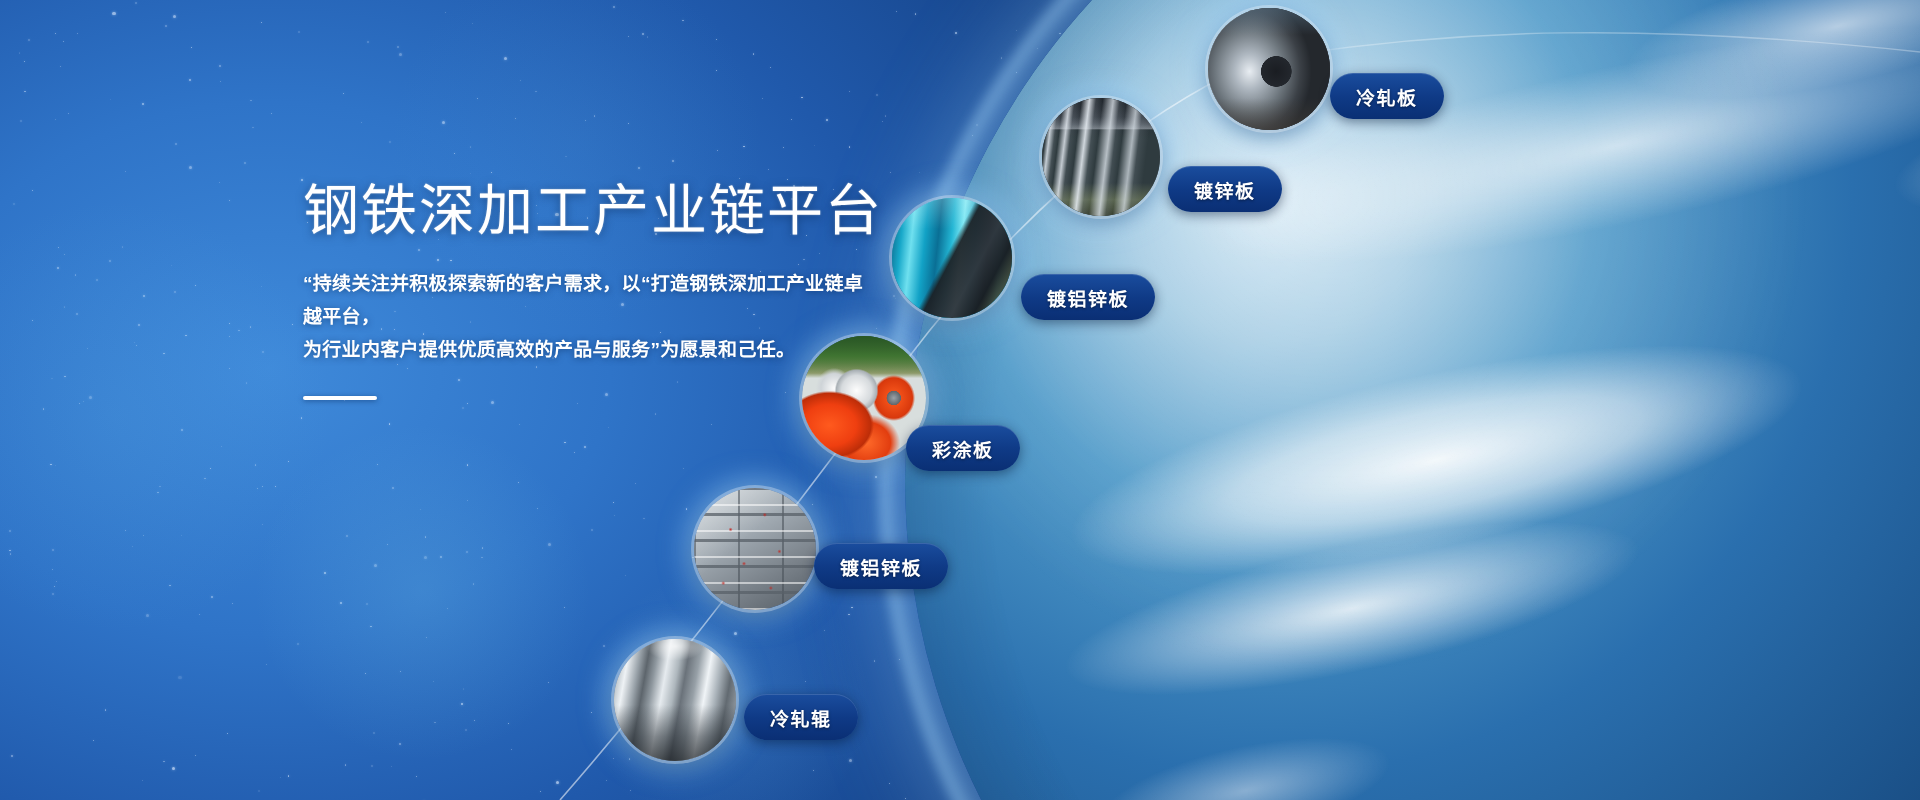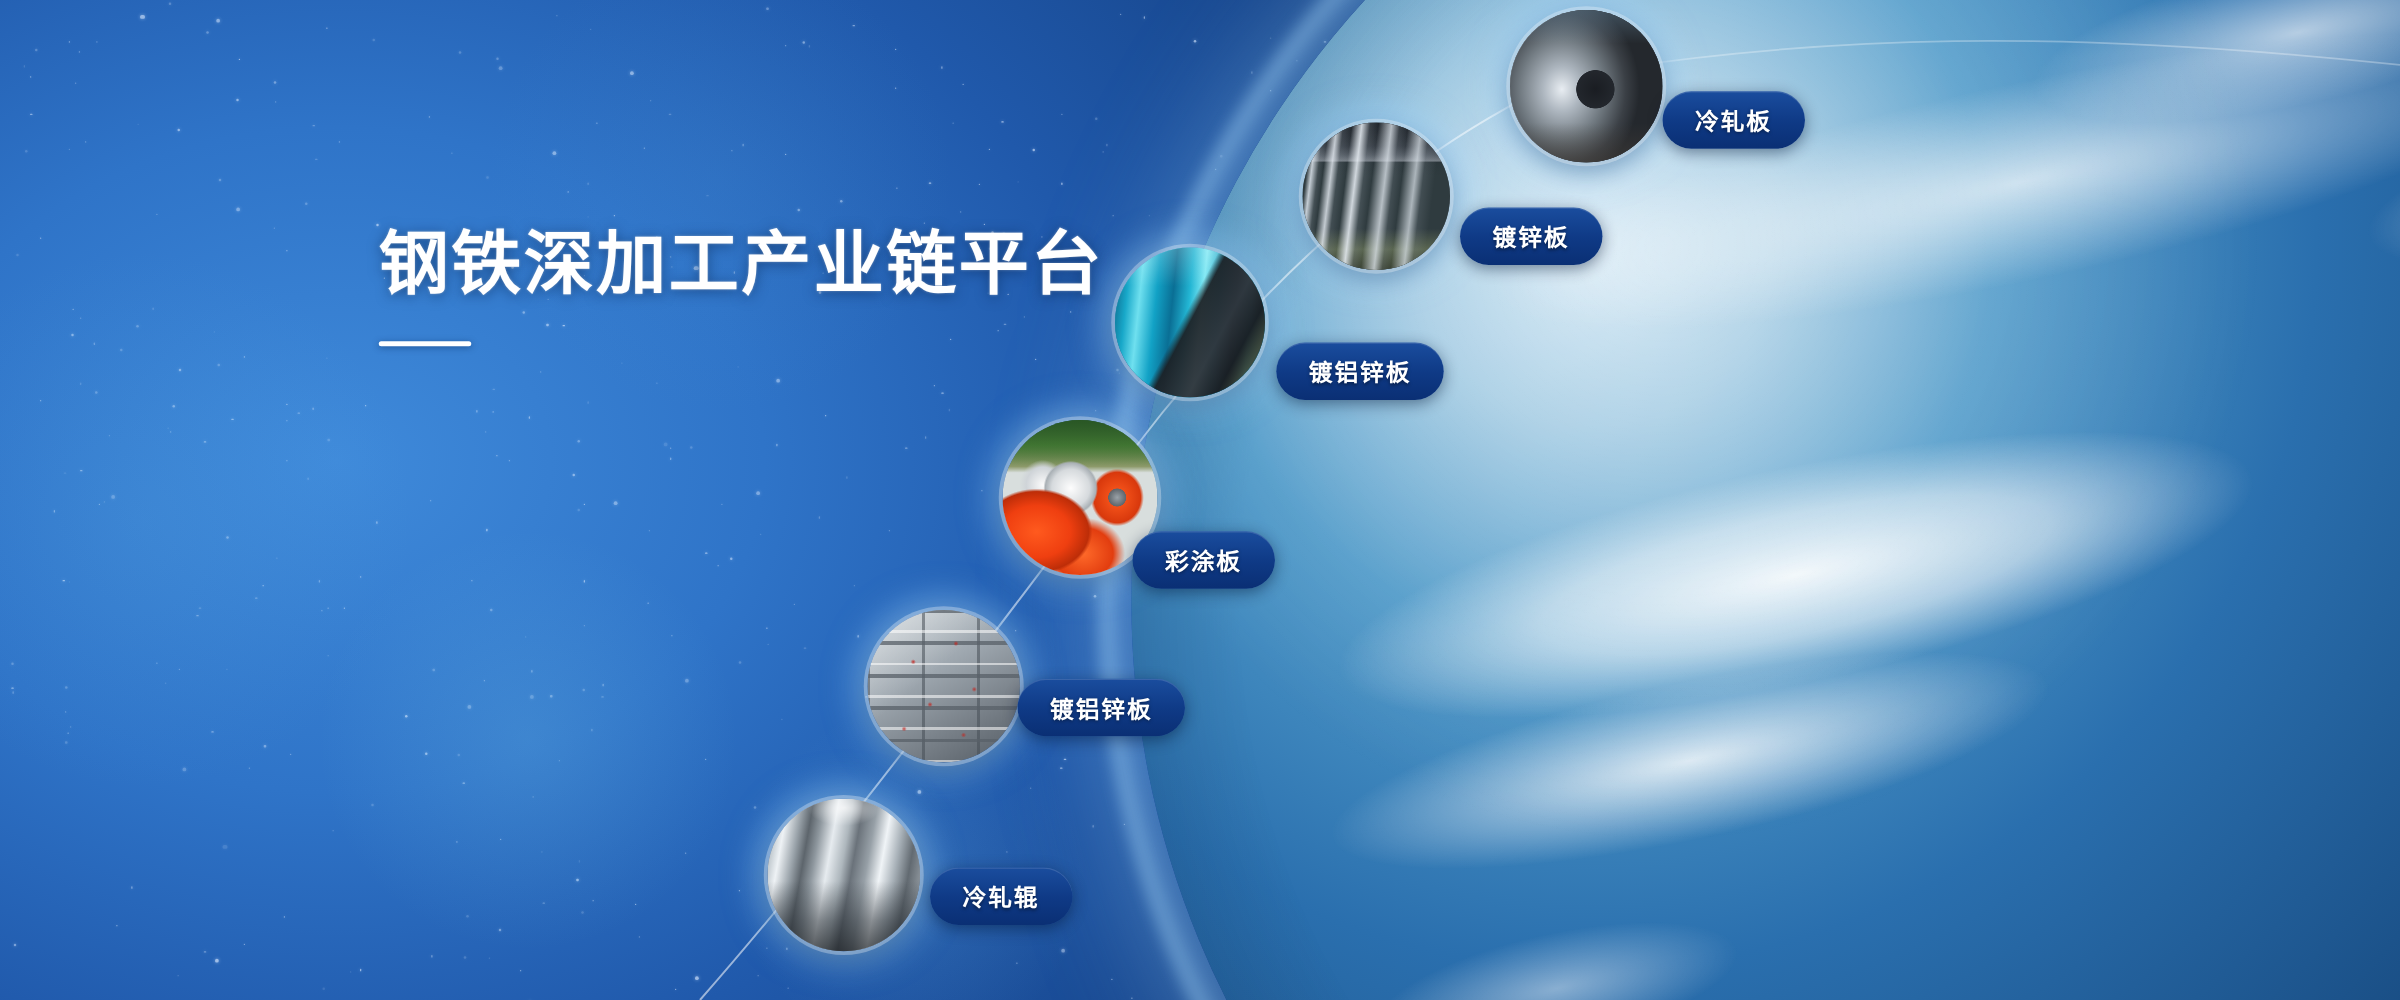--- a/index.html
+++ b/index.html
@@ -88,21 +88,21 @@
         filter:blur(6px);}
 
   
   .sky-arc{position:absolute; left:980px; top:-470px; width:1180px; height:1180px;
            border-radius:50%; border:2px solid rgba(255,255,255,.35);
            border-color:rgba(255,255,255,.40) transparent transparent transparent;
            transform:rotate(-4deg); pointer-events:none; filter:blur(.4px);}
 
   
   .copy{position:absolute; left:303px; top:180px; width:640px; z-index:6;}
-  .title{font-size:56px; font-weight:700; color:#ffffff; letter-spacing:2px;
+  .title{font-size:56px; font-weight:400; color:#ffffff; letter-spacing:2px;
          line-height:1.12; white-space:nowrap;
          text-shadow:0 2px 10px rgba(5,35,80,.55), 0 0 2px rgba(255,255,255,.5);}
   .subtitle{margin-top:24px; font-size:19px; font-weight:700; color:#ffffff;
             line-height:1.75; letter-spacing:.3px; max-width:560px;
             text-shadow:0 1px 6px rgba(6,38,85,.55);}
   .rule{margin-top:30px; width:74px; height:4px; background:#ffffff; border-radius:2px;
         box-shadow:0 1px 5px rgba(8,40,90,.5);}
 
   
   .nodes{position:absolute; inset:0; z-index:5;}
@@ -660,20 +660,22 @@
   <div class="sky-arc"></div>
 
   <svg class="link-layer" width="1920" height="800" viewBox="0 0 1920 800">
     <path d="M 560 800 C 700 640, 820 470, 930 330 C 1040 195, 1160 90, 1320 35" fill="none" stroke="rgba(255,255,255,0.55)" stroke-width="1.6"></path>
     <path d="M 1290 55 C 1460 30, 1640 22, 1920 52" fill="none" stroke="rgba(255,255,255,0.30)" stroke-width="1.4"></path>
   </svg>
 
   <div class="copy">
     <div class="title">钢铁深加工产业链平台</div>
     <div class="subtitle">
+      <div>“持续关注并积极探索新的客户需求，以“打造钢铁深加工产业链卓越平台，</div>
+      <div>为行业内客户提供优质高效的产品与服务”为愿景和己任。</div>
     </div>
     <div class="rule"></div>
   </div>
 
   <div class="nodes">
 
     <div class="node">
       <div class="bubble" style="left:1208px; top:8px; width:122px; height:122px;">
         <div class="ph ph-coils"></div>
       </div>

